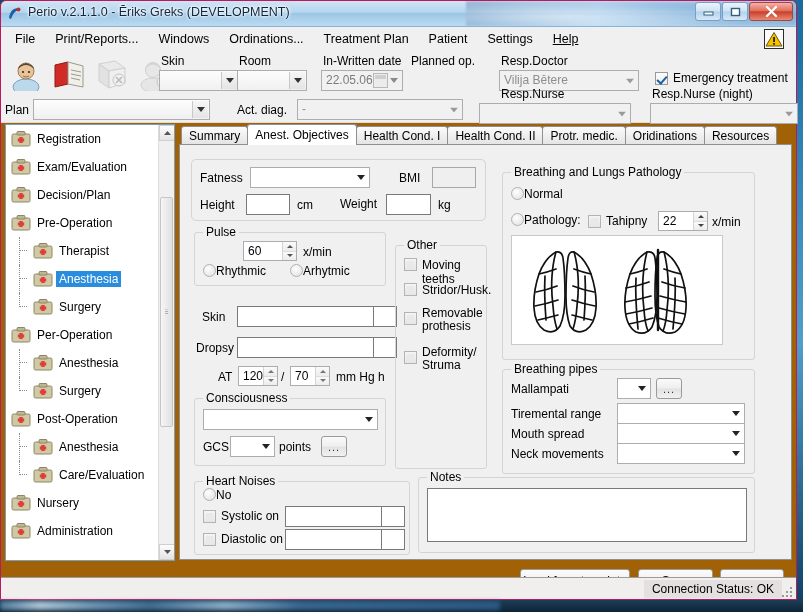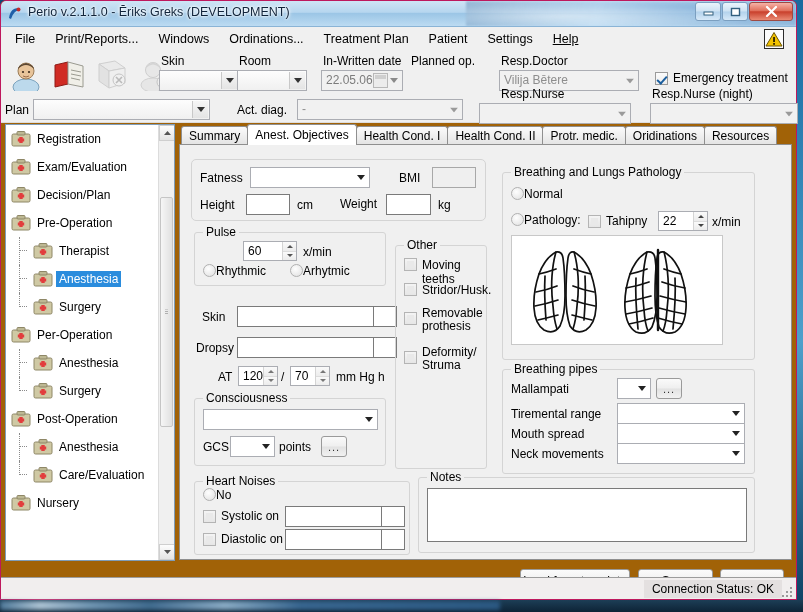--- a/index.html
+++ b/index.html
@@ -819,20 +819,31 @@
             <svg width="22" height="20" viewBox="0 0 22 20">
                 <rect x="2" y="5" width="18" height="12" rx="1.5" fill="#cfc9a4" stroke="#8e8767"></rect>
                 <rect x="7" y="2.5" width="8" height="3.5" rx="1" fill="#bdb893" stroke="#8e8767"></rect>
                 <rect x="9.3" y="8" width="3.4" height="6" fill="#e23d3d"></rect>
                 <rect x="7.8" y="9.5" width="6.4" height="3" fill="#e23d3d"></rect>
               </svg>
           </span>
           <span class="tlabel">Nursery</span>
         </div>
 
+        <div class="tnode">
+          <span class="ticon">
+            <svg width="22" height="20" viewBox="0 0 22 20">
+                <rect x="2" y="5" width="18" height="12" rx="1.5" fill="#cfc9a4" stroke="#8e8767"></rect>
+                <rect x="7" y="2.5" width="8" height="3.5" rx="1" fill="#bdb893" stroke="#8e8767"></rect>
+                <rect x="9.3" y="8" width="3.4" height="6" fill="#e23d3d"></rect>
+                <rect x="7.8" y="9.5" width="6.4" height="3" fill="#e23d3d"></rect>
+              </svg>
+          </span>
+          <span class="tlabel">Administration</span>
+        </div>
 
       </div>
 
       <div class="vscroll">
         <div class="sbtn">
           <svg width="7" height="4" viewBox="0 0 7 4">
               <path d="M3.5 0 L7 4 L0 4 Z" fill="#555"></path>
             </svg>
         </div>
         <div class="thumb"></div>

